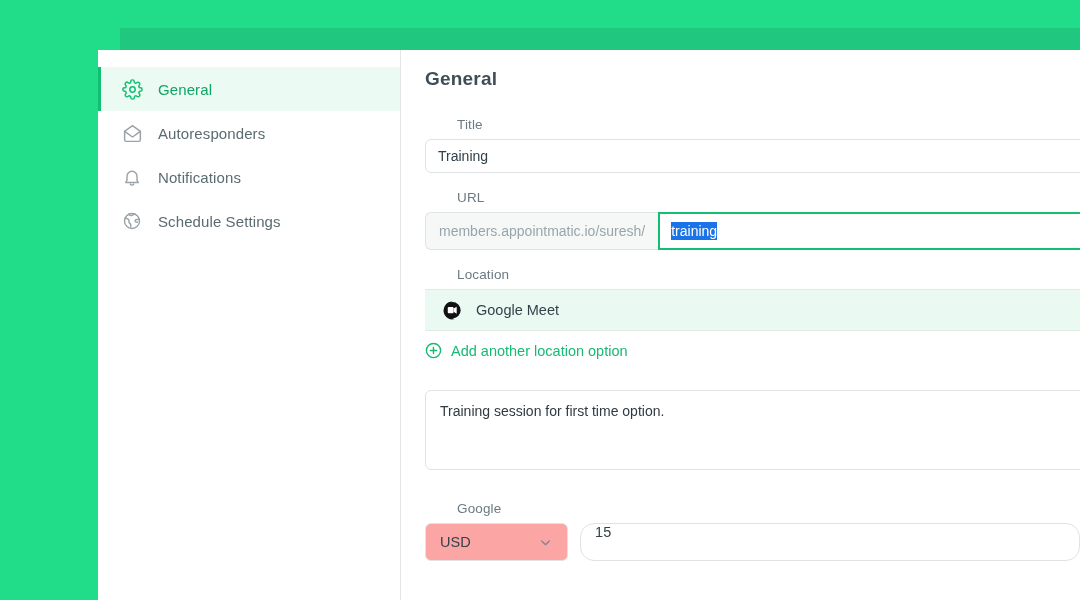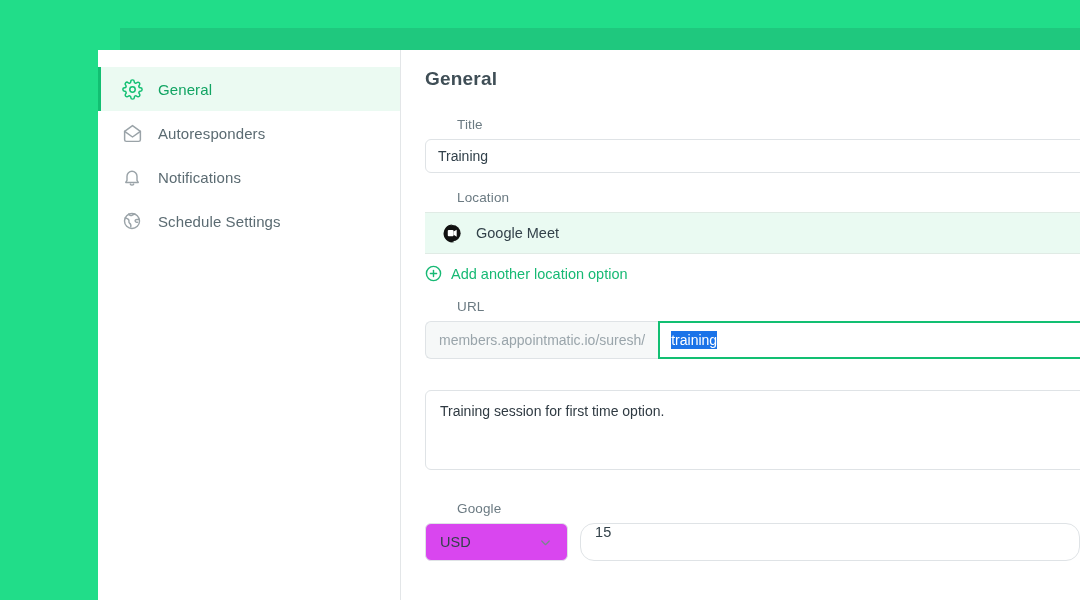--- a/index.html
+++ b/index.html
@@ -164,21 +164,21 @@
     font-family: "Liberation Sans", sans-serif;
     line-height: 1.3;
   }
 
   
   .price-row { display: flex; gap: 12px; align-items: center; }
   .currency-select {
     width: 172px; height: 38px;
     border: 1px solid #dfe3e6;
     border-radius: 6px;
-    background: #d946ef;
+    background: #fca5a5;
     display: flex; align-items: center;
     justify-content: space-between;
     padding: 0 14px;
     font-size: 14.5px;
     color: #33424a;
     cursor: pointer;
   }
   .price-input {
     width: 620px; height: 38px;
     border: 1px solid #dfe3e6;
@@ -249,20 +249,30 @@
   </nav>
 
   <main id="content">
 
     <h1 id="page-heading">General</h1>
 
     <div class="field-block">
       <div class="field-label">Title</div>
       <div class="text-input" placeholder="Title">
         <span>Training</span>
+      </div>
+    </div>
+
+    <div class="field-block">
+      <div class="field-label">URL</div>
+      <div class="url-row">
+        <div class="url-prefix">members.appointmatic.io/suresh/</div>
+        <div class="url-input" placeholder="url-slug">
+          <span class="sel-text">training</span>
+        </div>
       </div>
     </div>
 
     <div class="field-block">
       <div class="field-label">Location</div>
       <div class="location-row">
         <span style="display:flex">
           <svg width="21" height="21" viewBox="0 0 24 24">
             <path d="M12 1.8a10.2 10.2 0 1 0 3.4 19.8L12 22.6l.1-4.8A9 9 0 0 1 12 1.8z" fill="#111"></path>
             <circle cx="12" cy="11.6" r="9.3" fill="#111"></circle>
@@ -275,30 +285,20 @@
       </div>
       <div class="add-loc">
         <span style="display:flex">
           <svg width="17" height="17" viewBox="0 0 24 24" fill="none" stroke="#17b974" stroke-width="2" stroke-linecap="round">
             <circle cx="12" cy="12" r="10"></circle>
             <line x1="12" y1="7.6" x2="12" y2="16.4"></line>
             <line x1="7.6" y1="12" x2="16.4" y2="12"></line>
           </svg>
         </span>
         <span class="add-loc-label">Add another location option</span>
-      </div>
-    </div>
-
-    <div class="field-block">
-      <div class="field-label">URL</div>
-      <div class="url-row">
-        <div class="url-prefix">members.appointmatic.io/suresh/</div>
-        <div class="url-input" placeholder="url-slug">
-          <span class="sel-text">training</span>
-        </div>
       </div>
     </div>
 
     <div class="spacer-14"></div>
 
     <div class="field-block">
       <div class="desc-box" placeholder="Description">
         <span>Training session for first time option.</span>
       </div>
     </div>

